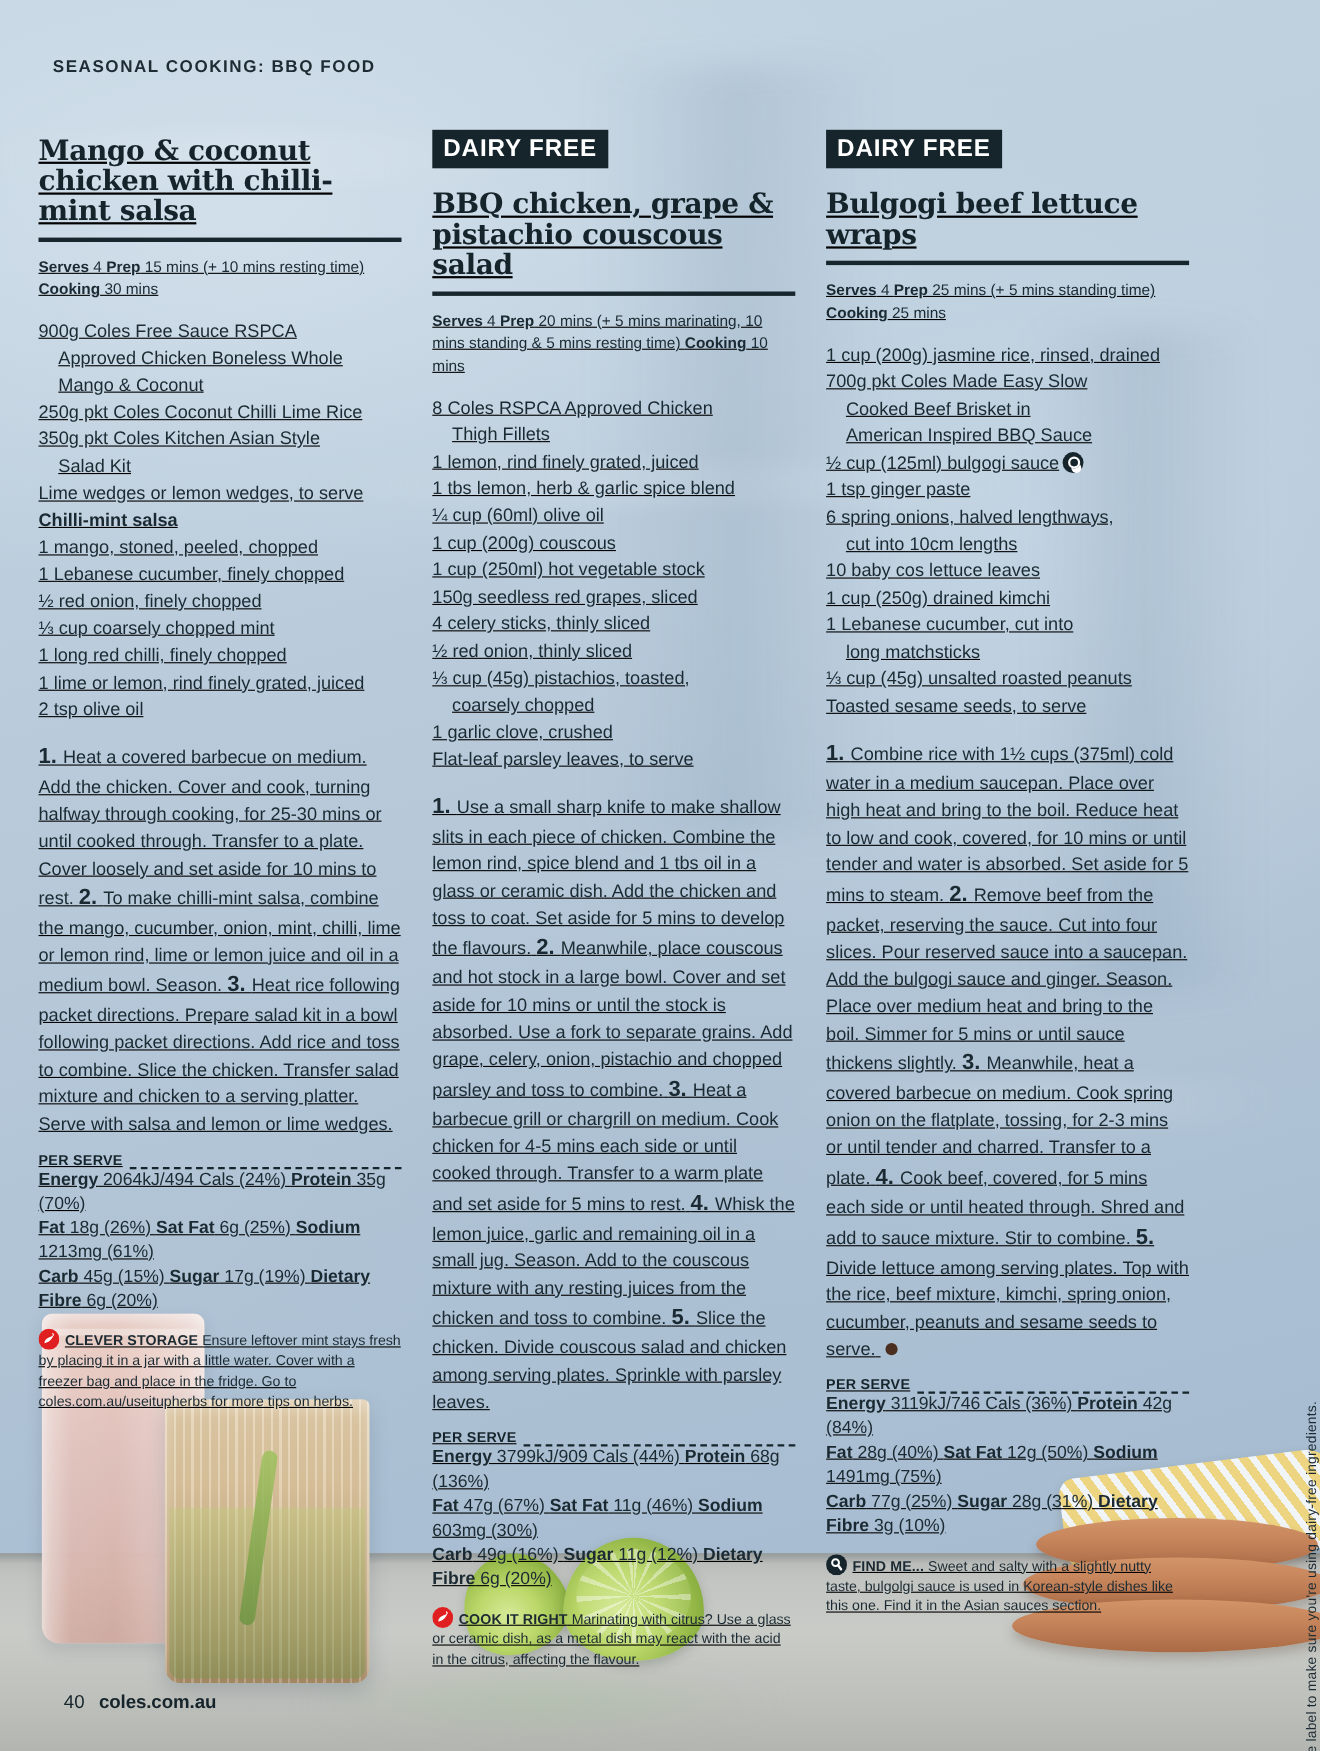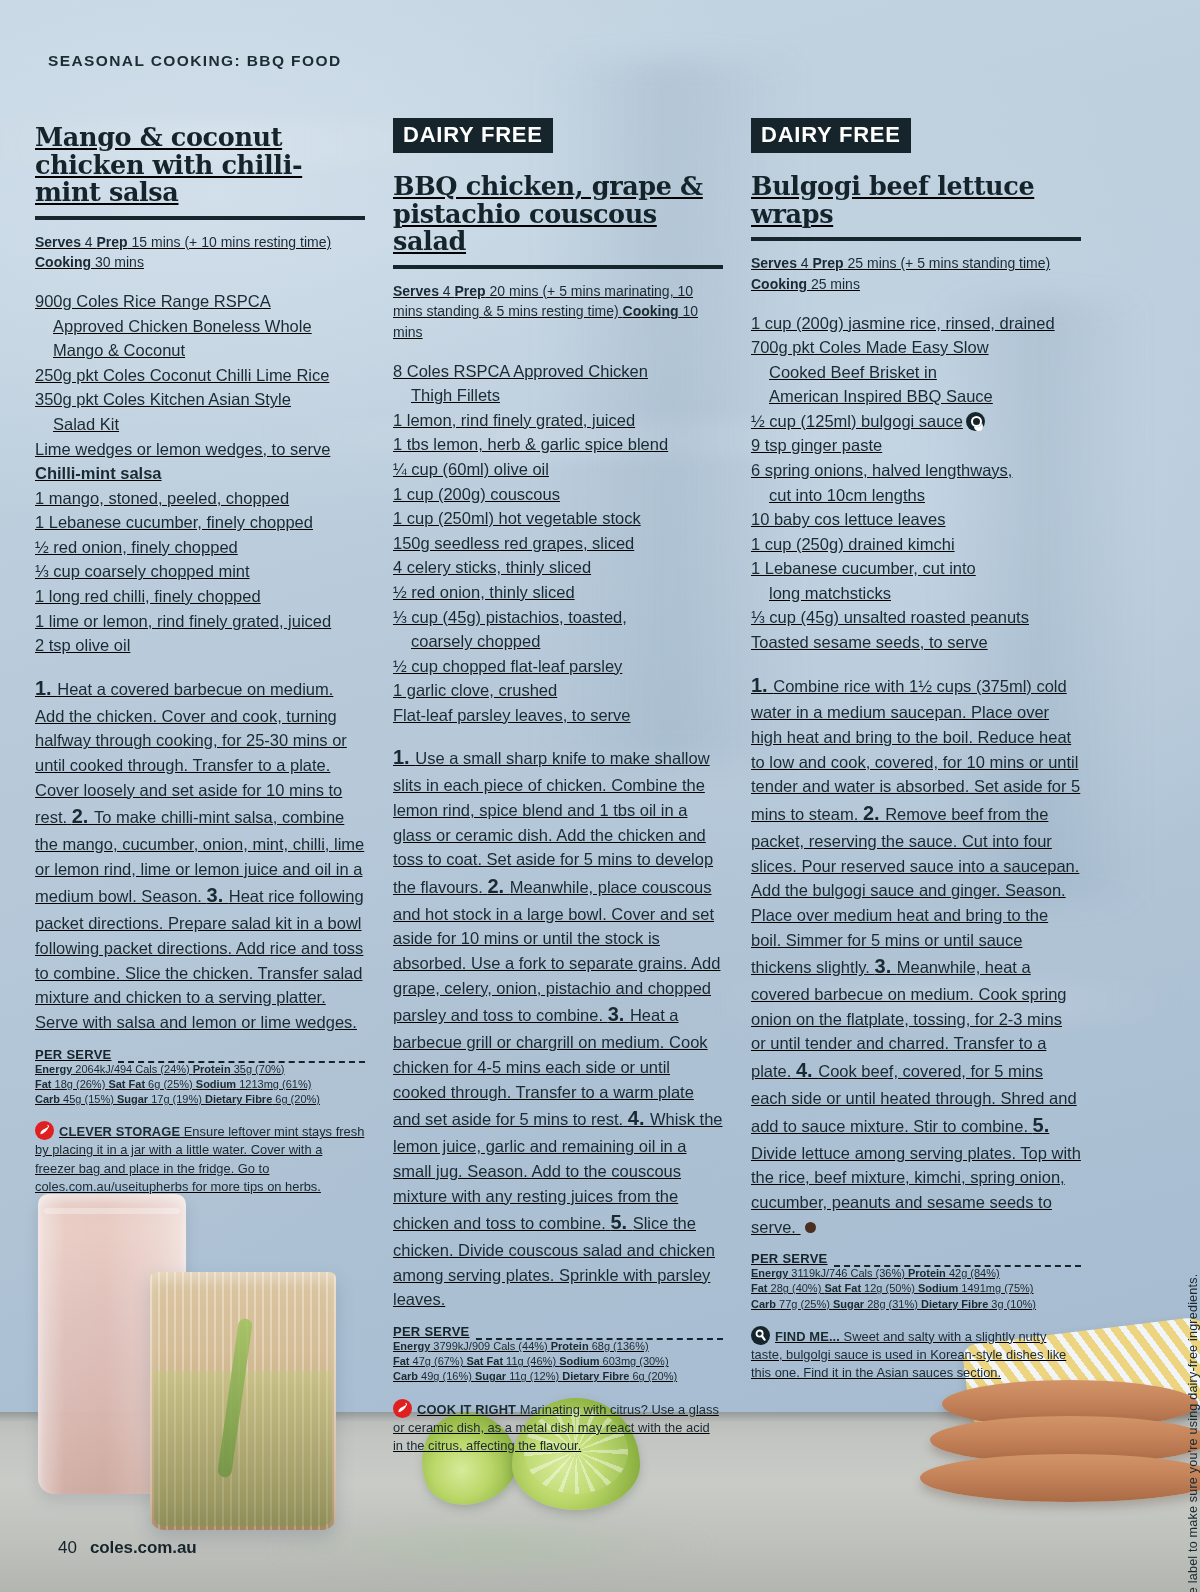--- a/index.html
+++ b/index.html
@@ -246,21 +246,21 @@
     color: #16242b;
   }
   .per-serve-head .dashes {
     flex: 1;
     border-top: 2.5px dashed #16242b;
     height: 0;
     position: relative;
     top: 1px;
   }
   .nutri-line {
-    font-size: 11px;
+    font-size: 16px;
     line-height: 1.38;
     color: #1b2a32;
   }
   .nutri-line b { font-weight: 700; }
 
   .tip {
     font-size: 12.9px;
     line-height: 1.42;
     color: #1b2a32;
   }
@@ -360,21 +360,21 @@
 
   <div class="kicker">SEASONAL COOKING: BBQ FOOD</div>
 
   <div class="columns">
 
     <div class="col c1">
       <h2 class="recipe-title">Mango &amp; coconut chicken with chilli-mint salsa</h2>
       <div class="rule"></div>
       <div class="meta" id="meta-0"><b>Serves</b><span> 4  </span><b>Prep</b><span> 15 mins (+ 10 mins resting time) </span><b>Cooking</b><span> 30 mins</span></div>
       <div class="ingredients" id="ings-0">
-          <div class="ing">900g Coles Rice Range RSPCA</div>
+          <div class="ing">900g Coles Free Sauce RSPCA</div>
           <div class="ing cont">Approved Chicken Boneless Whole</div>
           <div class="ing cont">Mango &amp; Coconut</div>
           <div class="ing">250g pkt Coles Coconut Chilli Lime Rice</div>
           <div class="ing">350g pkt Coles Kitchen Asian Style</div>
           <div class="ing cont">Salad Kit</div>
           <div class="ing">Lime wedges or lemon wedges, to serve</div>
           <div class="ing sub">Chilli-mint salsa</div>
           <div class="ing">1 mango, stoned, peeled, chopped</div>
           <div class="ing">1 Lebanese cucumber, finely chopped</div>
           <div class="ing">½ red onion, finely chopped</div>
@@ -413,21 +413,20 @@
           <div class="ing">1 lemon, rind finely grated, juiced</div>
           <div class="ing">1 tbs lemon, herb &amp; garlic spice blend</div>
           <div class="ing">¼ cup (60ml) olive oil</div>
           <div class="ing">1 cup (200g) couscous</div>
           <div class="ing">1 cup (250ml) hot vegetable stock</div>
           <div class="ing">150g seedless red grapes, sliced</div>
           <div class="ing">4 celery sticks, thinly sliced</div>
           <div class="ing">½ red onion, thinly sliced</div>
           <div class="ing">⅓ cup (45g) pistachios, toasted,</div>
           <div class="ing cont">coarsely chopped</div>
-          <div class="ing">½ cup chopped flat-leaf parsley</div>
           <div class="ing">1 garlic clove, crushed</div>
           <div class="ing">Flat-leaf parsley leaves, to serve</div>
         </div>
       <div class="method" id="steps-1"><span class="step"><span class="num">1. </span><span>Use a small sharp knife to make shallow slits in each piece of chicken. Combine the lemon rind, spice blend and 1 tbs oil in a glass or ceramic dish. Add the chicken and toss to coat. Set aside for 5 mins to develop the flavours.</span></span><span class="step"><span class="num">2. </span><span>Meanwhile, place couscous and hot stock in a large bowl. Cover and set aside for 10 mins or until the stock is absorbed. Use a fork to separate grains. Add grape, celery, onion, pistachio and chopped parsley and toss to combine.</span></span><span class="step"><span class="num">3. </span><span>Heat a barbecue grill or chargrill on medium. Cook chicken for 4-5 mins each side or until cooked through. Transfer to a warm plate and set aside for 5 mins to rest.</span></span><span class="step"><span class="num">4. </span><span>Whisk the lemon juice, garlic and remaining oil in a small jug. Season. Add to the couscous mixture with any resting juices from the chicken and toss to combine.</span></span><span class="step"><span class="num">5. </span><span>Slice the chicken. Divide couscous salad and chicken among serving plates. Sprinkle with parsley leaves.</span></span></div>
       <div class="per-serve">
         <div class="per-serve-head">
           <span>PER SERVE</span>
           <span class="dashes"></span>
         </div>
         <div id="nutri-1">
@@ -447,21 +446,21 @@
       <div class="badge">DAIRY FREE</div>
       <h2 class="recipe-title">Bulgogi beef lettuce wraps</h2>
       <div class="rule"></div>
       <div class="meta" id="meta-2"><b>Serves</b><span> 4  </span><b>Prep</b><span> 25 mins (+ 5 mins standing time) </span><b>Cooking</b><span> 25 mins</span></div>
       <div class="ingredients" id="ings-2">
           <div class="ing">1 cup (200g) jasmine rice, rinsed, drained</div>
           <div class="ing">700g pkt Coles Made Easy Slow</div>
           <div class="ing cont">Cooked Beef Brisket in</div>
           <div class="ing cont">American Inspired BBQ Sauce</div>
           <div class="ing">½ cup (125ml) bulgogi sauce<span class="pin-icon"></span></div>
-          <div class="ing">9 tsp ginger paste</div>
+          <div class="ing">1 tsp ginger paste</div>
           <div class="ing">6 spring onions, halved lengthways,</div>
           <div class="ing cont">cut into 10cm lengths</div>
           <div class="ing">10 baby cos lettuce leaves</div>
           <div class="ing">1 cup (250g) drained kimchi</div>
           <div class="ing">1 Lebanese cucumber, cut into</div>
           <div class="ing cont">long matchsticks</div>
           <div class="ing">⅓ cup (45g) unsalted roasted peanuts</div>
           <div class="ing">Toasted sesame seeds, to serve</div>
         </div>
       <div class="method" id="steps-2"><span class="step"><span class="num">1. </span><span>Combine rice with 1½ cups (375ml) cold water in a medium saucepan. Place over high heat and bring to the boil. Reduce heat to low and cook, covered, for 10 mins or until tender and water is absorbed. Set aside for 5 mins to steam.</span></span><span class="step"><span class="num">2. </span><span>Remove beef from the packet, reserving the sauce. Cut into four slices. Pour reserved sauce into a saucepan. Add the bulgogi sauce and ginger. Season. Place over medium heat and bring to the boil. Simmer for 5 mins or until sauce thickens slightly.</span></span><span class="step"><span class="num">3. </span><span>Meanwhile, heat a covered barbecue on medium. Cook spring onion on the flatplate, tossing, for 2-3 mins or until tender and charred. Transfer to a plate.</span></span><span class="step"><span class="num">4. </span><span>Cook beef, covered, for 5 mins each side or until heated through. Shred and add to sauce mixture. Stir to combine.</span></span><span class="step"><span class="num">5. </span><span>Divide lettuce among serving plates. Top with the rice, beef mixture, kimchi, spring onion, cucumber, peanuts and sesame seeds to serve.</span></span><span class="endmark"></span></div>

